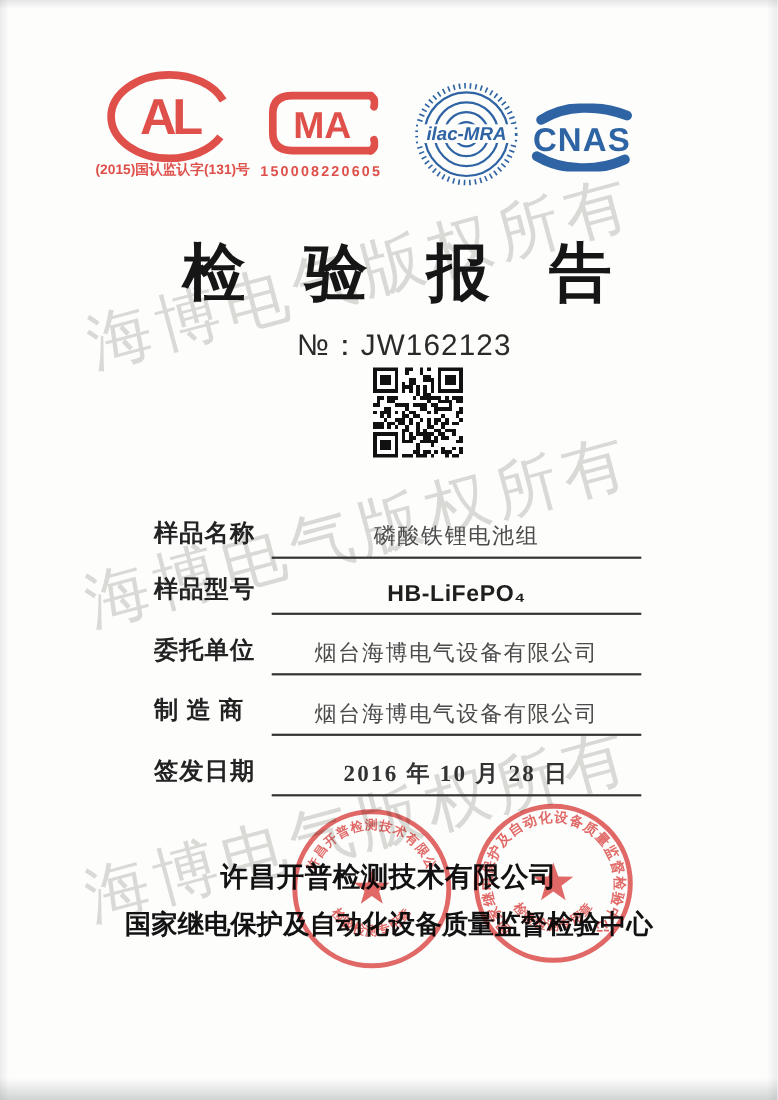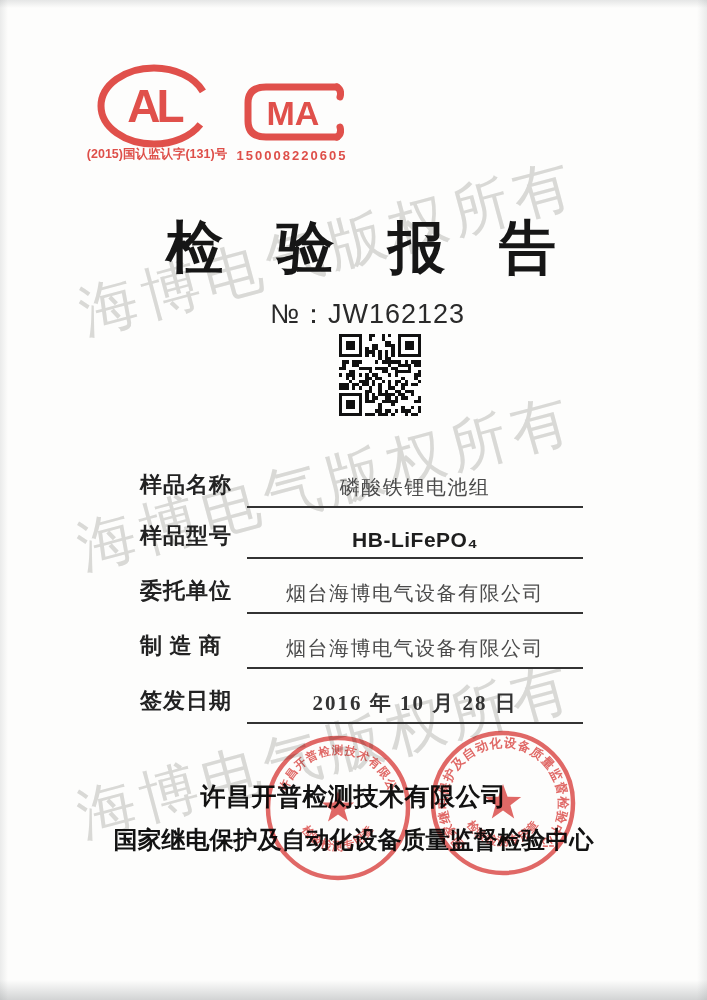--- a/index.html
+++ b/index.html
@@ -116,21 +116,39 @@
 
     <div class="mark" style="left:236px;top:80px;">
       <svg width="104" height="64" viewBox="0 0 104 64">
         <path d="M 97 7 L 26 7 Q 8 7 8 23 L 8 41 Q 8 57 26 57 L 97 57" fill="none" stroke="#e0504b" stroke-width="7" stroke-linecap="round"></path>
         <path d="M 97 7 q 5 3 3 10 M 97 57 q 5 -3 3 -10" fill="none" stroke="#e0504b" stroke-width="7" stroke-linecap="round"></path>
         <text x="53" y="45" text-anchor="middle" font-size="34" font-weight="bold" fill="#e0504b" font-family="Liberation Sans, sans-serif">MA</text>
       </svg>
     </div>
     <div class="mark-caption cma-caption">150008220605</div>
 
-
+    <div class="mark" style="left:372px;top:74px;">
+      <svg width="96" height="96" viewBox="0 0 96 96">
+        <circle cx="48" cy="48" r="44" fill="none" stroke="#2e63a4" stroke-width="5" stroke-dasharray="1.5 3.5"></circle>
+        <circle cx="48" cy="48" r="38" fill="none" stroke="#2e63a4" stroke-width="2"></circle>
+        <circle cx="48" cy="48" r="29" fill="none" stroke="#2e63a4" stroke-width="2"></circle>
+        <circle cx="48" cy="48" r="20" fill="none" stroke="#2e63a4" stroke-width="2"></circle>
+        <circle cx="48" cy="48" r="11" fill="none" stroke="#2e63a4" stroke-width="2"></circle>
+        <rect x="4" y="39" width="88" height="17" fill="#fdfdfc"></rect>
+        <text x="48" y="53" text-anchor="middle" font-size="17" font-weight="bold" font-style="italic" fill="#2e63a4" font-family="Liberation Sans, sans-serif">ilac-MRA</text>
+      </svg>
+    </div>
+
+    <div class="mark" style="left:474px;top:94px;">
+      <svg width="102" height="62" viewBox="0 0 102 62">
+        <path d="M 14 15 C 36 1 66 1 92 11" fill="none" stroke="#2e63a4" stroke-width="9" stroke-linecap="round"></path>
+        <path d="M 10 48 C 34 62 66 62 90 51" fill="none" stroke="#2e63a4" stroke-width="9" stroke-linecap="round"></path>
+        <text x="51" y="43" text-anchor="middle" font-size="30" font-weight="bold" fill="#2e63a4" font-family="Liberation Sans, sans-serif" letter-spacing="1">CNAS</text>
+      </svg>
+    </div>
 
   </div>
 
   <div class="report-title">检验报告</div>
   <div class="report-no">
     <span>№：</span><span>JW162123</span>
   </div>
 
   <div class="qr" id="qr"><svg viewBox="0 0 25 25" width="82" height="82" shape-rendering="crispEdges">
         <rect x="0" y="0" width="25" height="25" fill="#fff"></rect>

